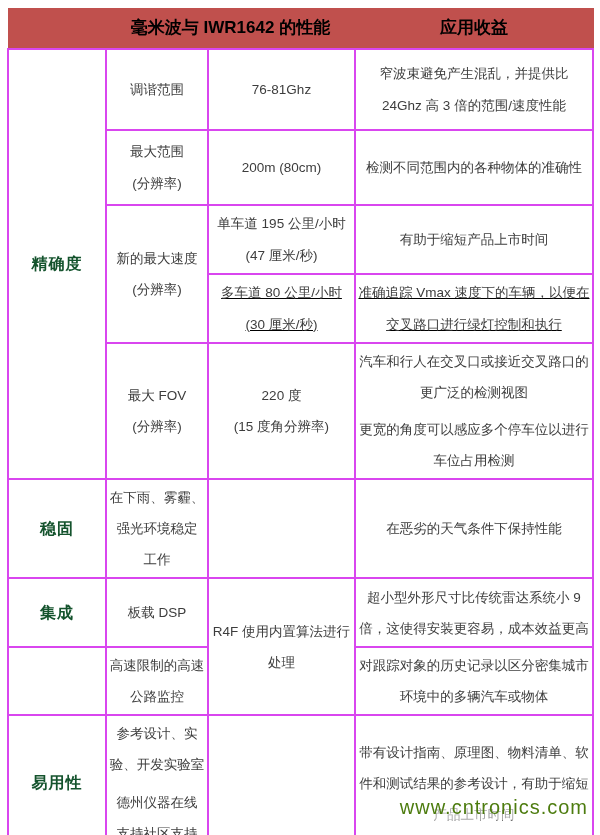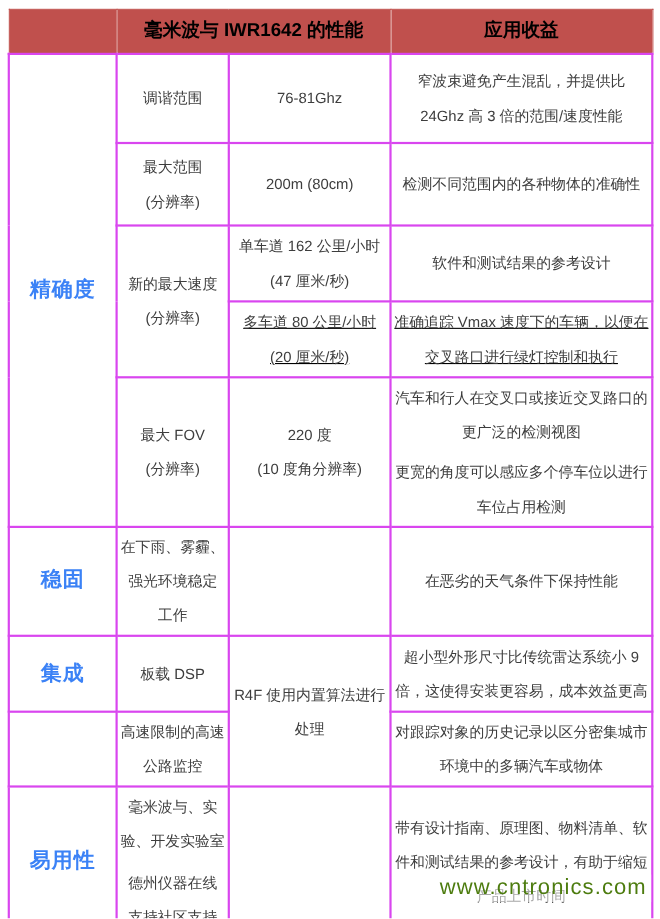--- a/index.html
+++ b/index.html
@@ -42,23 +42,23 @@
     font-weight: bold;
     font-size: 17px;
     border: 1px solid #c0504d;
     border-bottom: 1px solid #d0544c;
     height: 35px;
     line-height: 1.2;
   }
   .spec-table th.sep { border-left: 1px solid #ffffff; }
   
   td.cat {
-    font-size: 19px;
+    font-size: 16px;
     font-weight: bold;
-    color: #3b82f6;
+    color: #14532d;
     letter-spacing: 1px;
     line-height: 1.4;
   }
   
   tr.hr  { height: 35px; }
   tr.r1  { height: 81px; }
   tr.r2  { height: 75px; }
   tr.r3  { height: 69px; }
   tr.r4  { height: 69px; text-decoration: underline; }
   tr.r5  { height: 133px; }
@@ -113,42 +113,42 @@
       <td>200m (80cm)</td>
       <td>检测不同范围内的各种物体的准确性</td>
     </tr>
 
     <tr class="r3">
       <td rowspan="2">
         <div>新的最大速度</div>
         <div>(分辨率)</div>
       </td>
       <td>
-        <div>单车道 162 公里/小时</div>
+        <div>单车道 195 公里/小时</div>
         <div>(47 厘米/秒)</div>
       </td>
-      <td>软件和测试结果的参考设计</td>
+      <td>有助于缩短产品上市时间</td>
     </tr>
 
     <tr class="r4">
       <td>
         <div>多车道 80 公里/小时</div>
-        <div>(20 厘米/秒)</div>
+        <div>(30 厘米/秒)</div>
       </td>
       <td>准确追踪 Vmax 速度下的车辆，以便在交叉路口进行绿灯控制和执行</td>
     </tr>
 
     <tr class="r5">
       <td>
         <div>最大 FOV</div>
         <div>(分辨率)</div>
       </td>
       <td>
         <div>220 度</div>
-        <div>(10 度角分辨率)</div>
+        <div>(15 度角分辨率)</div>
       </td>
       <td>
         <div>汽车和行人在交叉口或接近交叉路口的更广泛的检测视图</div>
         <div class="p2">更宽的角度可以感应多个停车位以进行车位占用检测</div>
       </td>
     </tr>
 
     <tr class="r6">
       <td class="cat">稳固</td>
       <td>
@@ -169,21 +169,21 @@
 
     <tr class="r8">
       <td></td>
       <td>高速限制的高速公路监控</td>
       <td>对跟踪对象的历史记录以区分密集城市环境中的多辆汽车或物体</td>
     </tr>
 
     <tr class="r9">
       <td class="cat">易用性</td>
       <td>
-        <div>毫米波与、实</div>
+        <div>参考设计、实</div>
         <div>验、开发实验室</div>
         <div class="p2">德州仪器在线</div>
         <div>支持社区支持</div>
       </td>
       <td></td>
       <td>带有设计指南、原理图、物料清单、软件和测试结果的参考设计，有助于缩短产品上市时间</td>
     </tr>
   </tbody>
     </table>
 

